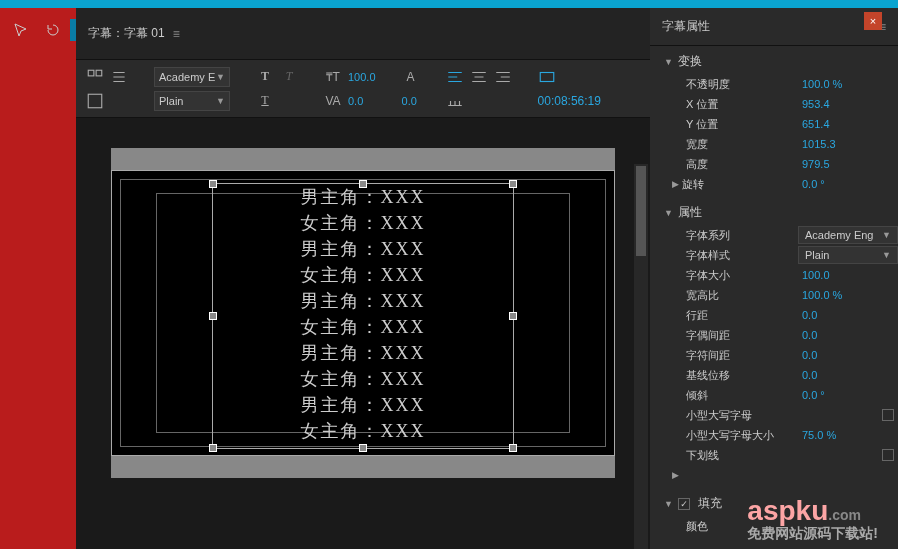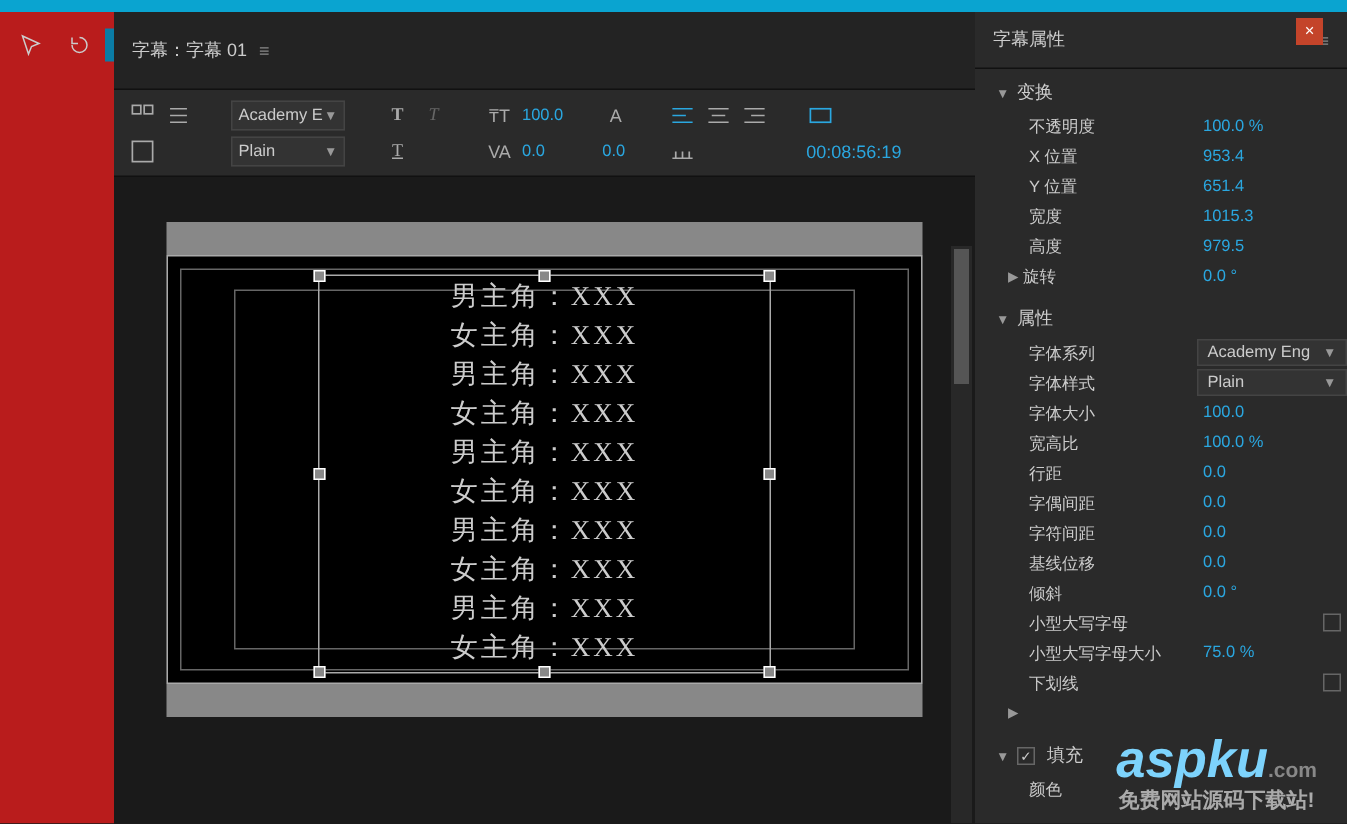--- a/index.html
+++ b/index.html
@@ -44,21 +44,21 @@
 .panel-title{padding:10px 12px;color:#ccc;font-size:12px;display:flex;justify-content:space-between;align-items:center;border-bottom:1px solid #111}
 .prop-sec{padding:3px 0}
 .sec-hd{padding:4px 14px;color:#ccc;font-size:12px;display:flex;align-items:center;gap:4px;cursor:pointer}
 .tri{font-size:9px;color:#999;width:10px;display:inline-block}
 .prop-row{display:flex;padding:3px 0 3px 36px;align-items:center;font-size:11px;height:20px}
 .prop-label{flex:1;color:#ccc}
 .prop-val{width:96px;color:#2aa7e0;cursor:pointer}
 .prop-sel{background:#333;border:1px solid #444;color:#ccc;padding:1px 6px;font-size:11px;width:100px;height:18px;display:flex;align-items:center;justify-content:space-between;cursor:pointer}
 .cb{width:12px;height:12px;border:1px solid #666;margin-right:4px;display:inline-flex;align-items:center;justify-content:center;font-size:9px}
 .logo{position:absolute;bottom:6px;right:20px;font-family:Arial;font-weight:bold}
-.logo .a{color:#7dd3fc;font-size:35px;font-style:italic}
+.logo .a{color:#fca5a5;font-size:28px;}
 .logo .c{color:#888;font-size:14px}
 .logo .s{color:#aaa;font-size:14px;display:block;text-align:center;margin-top:-2px}
 </style>
 </head>
 <body>
 
 <div class="titlebar"></div>
 <div class="close-btn">×</div>
 
 <div class="main">

